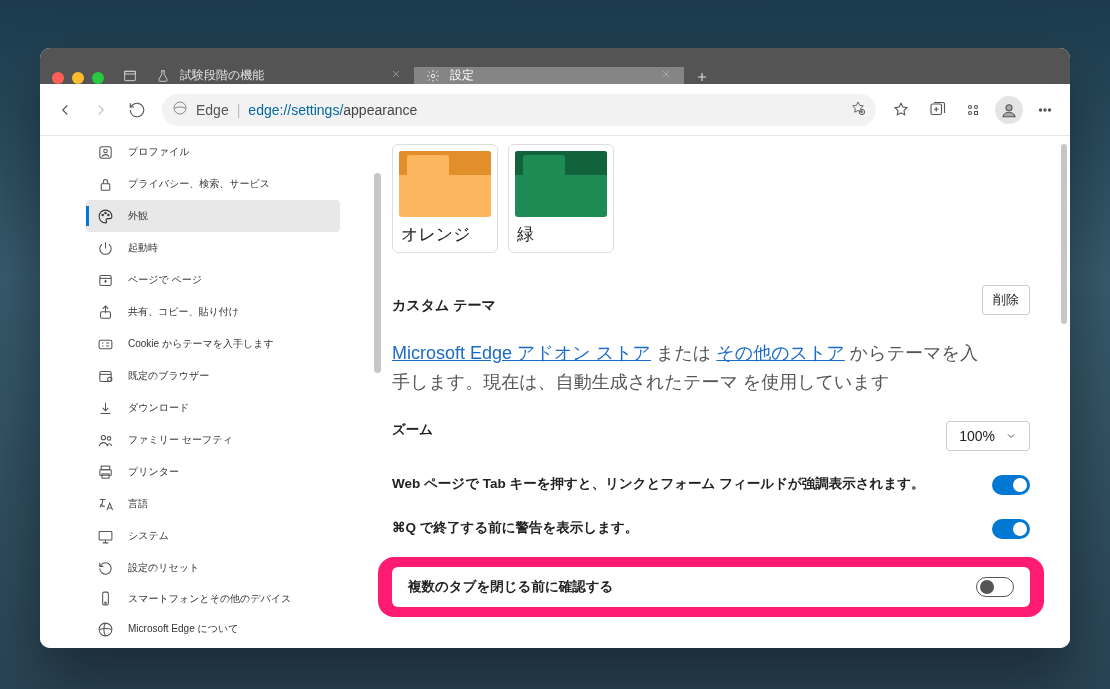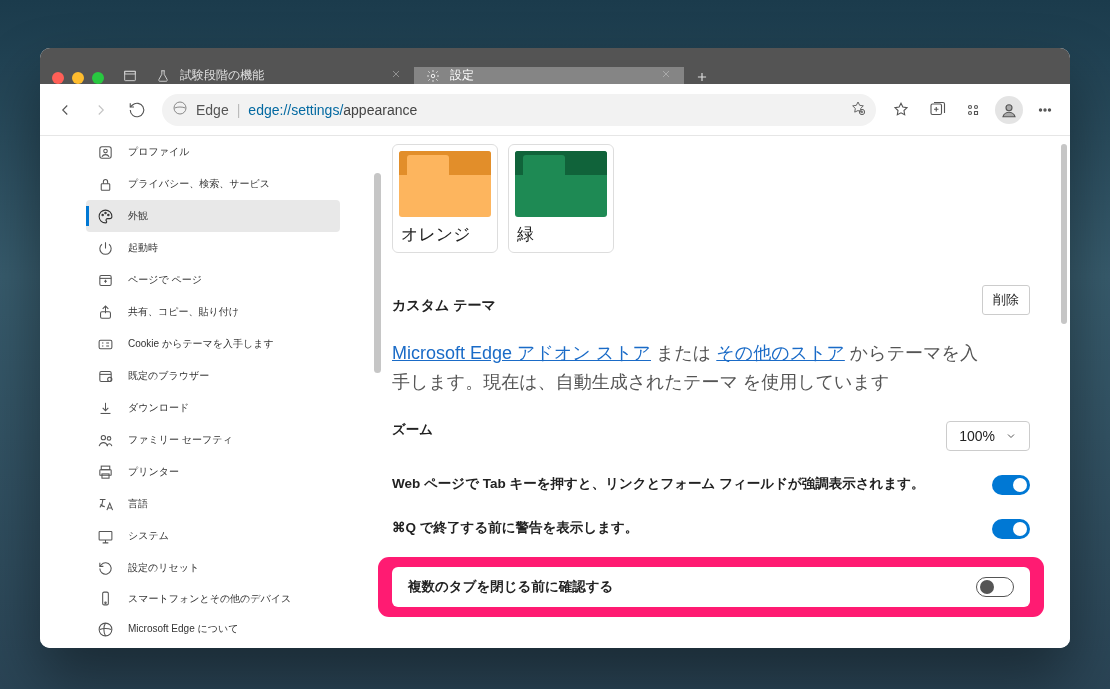--- a/index.html
+++ b/index.html
@@ -143,21 +143,21 @@
   .zoomsel svg{width:12px;height:12px;stroke:#555;stroke-width:2;fill:none;}
   .toggle {
     width:38px; height:20px; border-radius:10px; position:relative; cursor:pointer;
   }
   .toggle .knob{ width:14px;height:14px;border-radius:50%; position:absolute; top:3px; }
   .toggle.on { background:#0078d4; }
   .toggle.on .knob{ right:3px; background:#fff; }
   .toggle.off { background:#fff; border:1px solid #555; height:20px; }
   .toggle.off .knob{ left:3px; top:2px; background:#555; }
   .highlight {
-    background:#ff1b72; border-radius:11px; padding: 10px 14px; margin: 6px -14px 6px -14px;
+    background:#ff1b72; border-radius:16px; padding: 10px 14px; margin: 6px -14px 6px -14px;
   }
   .highlight .inner{
     background:#fff; border-radius:6px; padding: 10px 16px; display:flex; align-items:center; justify-content:space-between;
   }
   .h2 { font-size:18px; font-weight:700; margin: 28px 0 10px 0; }
   .delbtn {
     border:1px solid #ccc; padding:5px 10px; border-radius:3px; cursor:pointer; font-size:13px;
   }
   .sidescroll {
     position:absolute; left:334px; top:125px; height:200px; width:7px; background:#c6c6c6; border-radius:4px;

